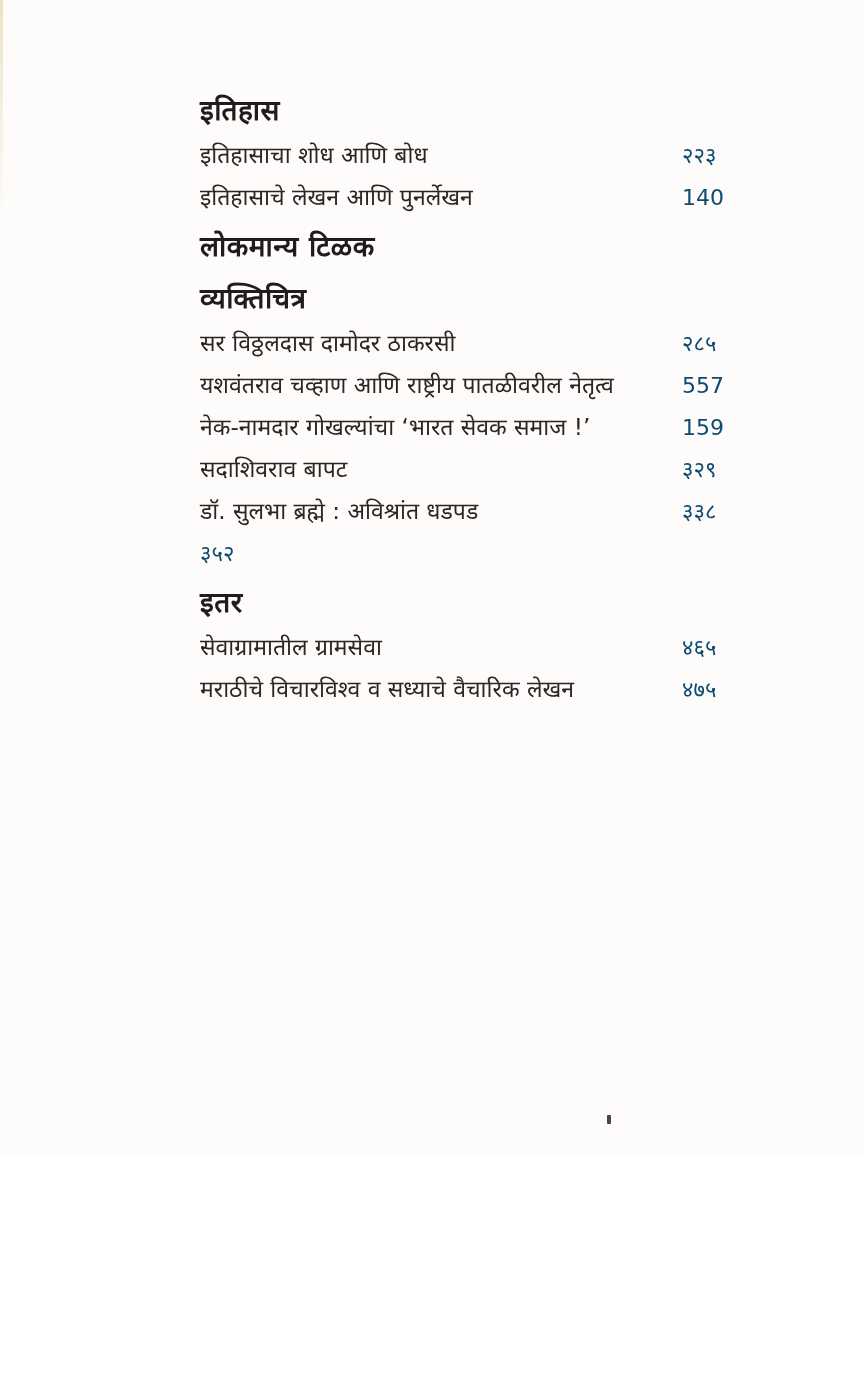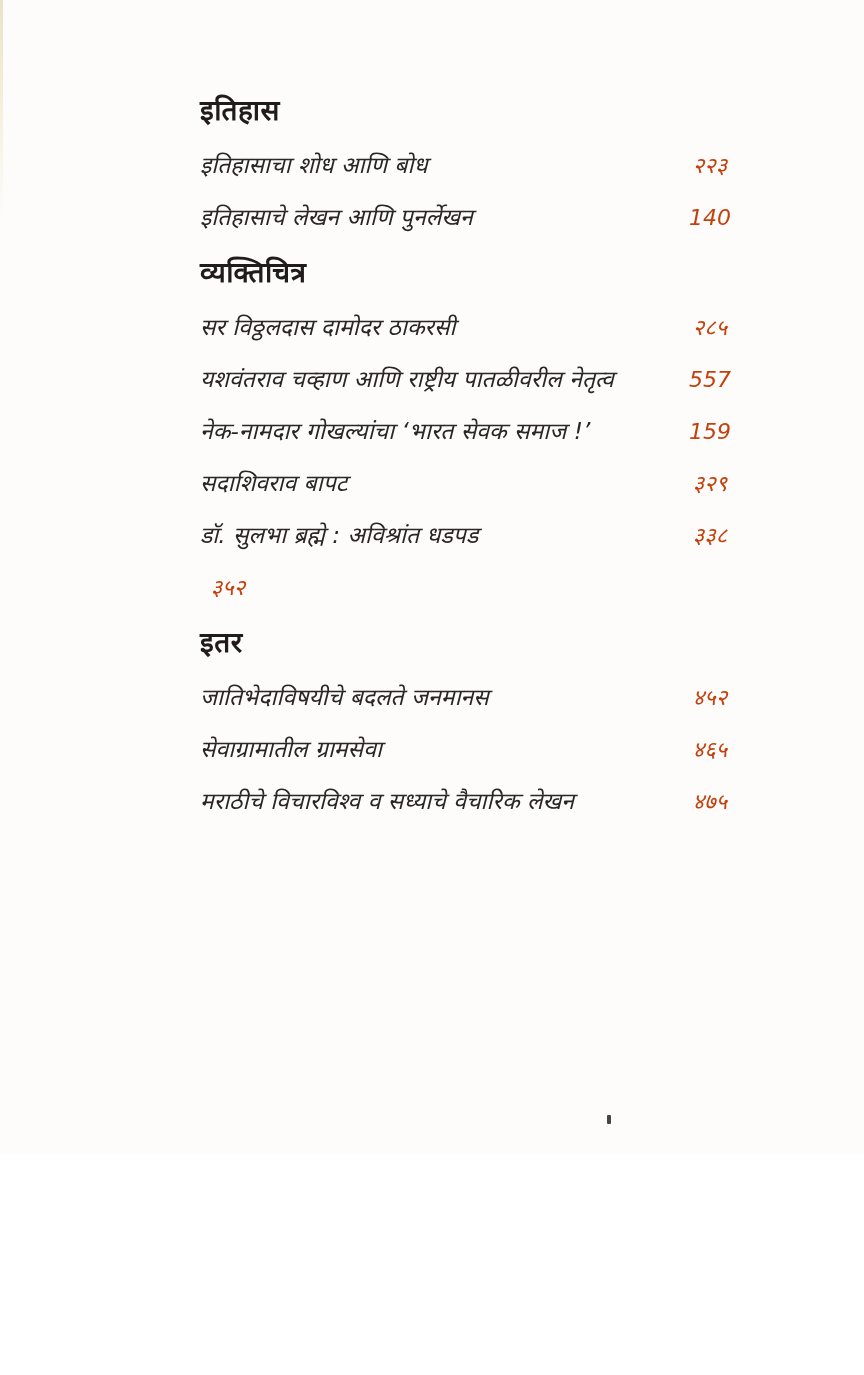--- a/index.html
+++ b/index.html
@@ -45,34 +45,33 @@
   }
   .toc-section:first-child .section-heading {
     margin-top: 0;
   }
   .toc-row {
     display: flex;
     justify-content: space-between;
     align-items: baseline;
     font-size: 23px;
     line-height: 27px;
-    margin: 25px 0;
-    font-style: italic;
+    margin: 15px 0;
   }
   .toc-item-title {
     flex: 1 1 auto;
     padding-right: 20px;
     white-space: nowrap;
   }
   .toc-item-page {
     flex: 0 0 auto;
     font-size: 22px;
     min-width: 56px;
-    text-align: center;
-    color: #c2410c;
+    text-align: left;
+    color: #0c4a6e;
   }
   .speck {
     position: absolute;
     left: 607px;
     top: 1115px;
     width: 4px;
     height: 9px;
     background: #4a4442;
     border-radius: 1px;
   }
@@ -92,20 +91,21 @@
   </div>
 
   <div class="toc-row">
     <span class="toc-item-title">इतिहासाचे लेखन आणि पुनर्लेखन</span>
     <span class="toc-item-page">140</span>
   </div>
 </div>
   </section>
 
   <section class="toc-section">
+    <h2 class="section-heading">लोकमान्य टिळक</h2>
   </section>
 
   <section class="toc-section">
     <h2 class="section-heading">व्यक्तिचित्र</h2>
     <div class="section-items">
   <div class="toc-row">
     <span class="toc-item-title">सर विठ्ठलदास दामोदर ठाकरसी</span>
     <span class="toc-item-page">२८५</span>
   </div>
 
@@ -133,24 +133,20 @@
     <span class="toc-item-page">३५२</span>
   </div>
 
 </div>
   </section>
 
   <section class="toc-section">
     <h2 class="section-heading">इतर</h2>
     <div class="section-items">
 
-  <div class="toc-row">
-    <span class="toc-item-title">जातिभेदाविषयीचे बदलते जनमानस</span>
-    <span class="toc-item-page">४५२</span>
-  </div>
 
   <div class="toc-row">
     <span class="toc-item-title">सेवाग्रामातील ग्रामसेवा</span>
     <span class="toc-item-page">४६५</span>
   </div>
 
   <div class="toc-row">
     <span class="toc-item-title">मराठीचे विचारविश्व व सध्याचे वैचारिक लेखन</span>
     <span class="toc-item-page">४७५</span>
   </div>

